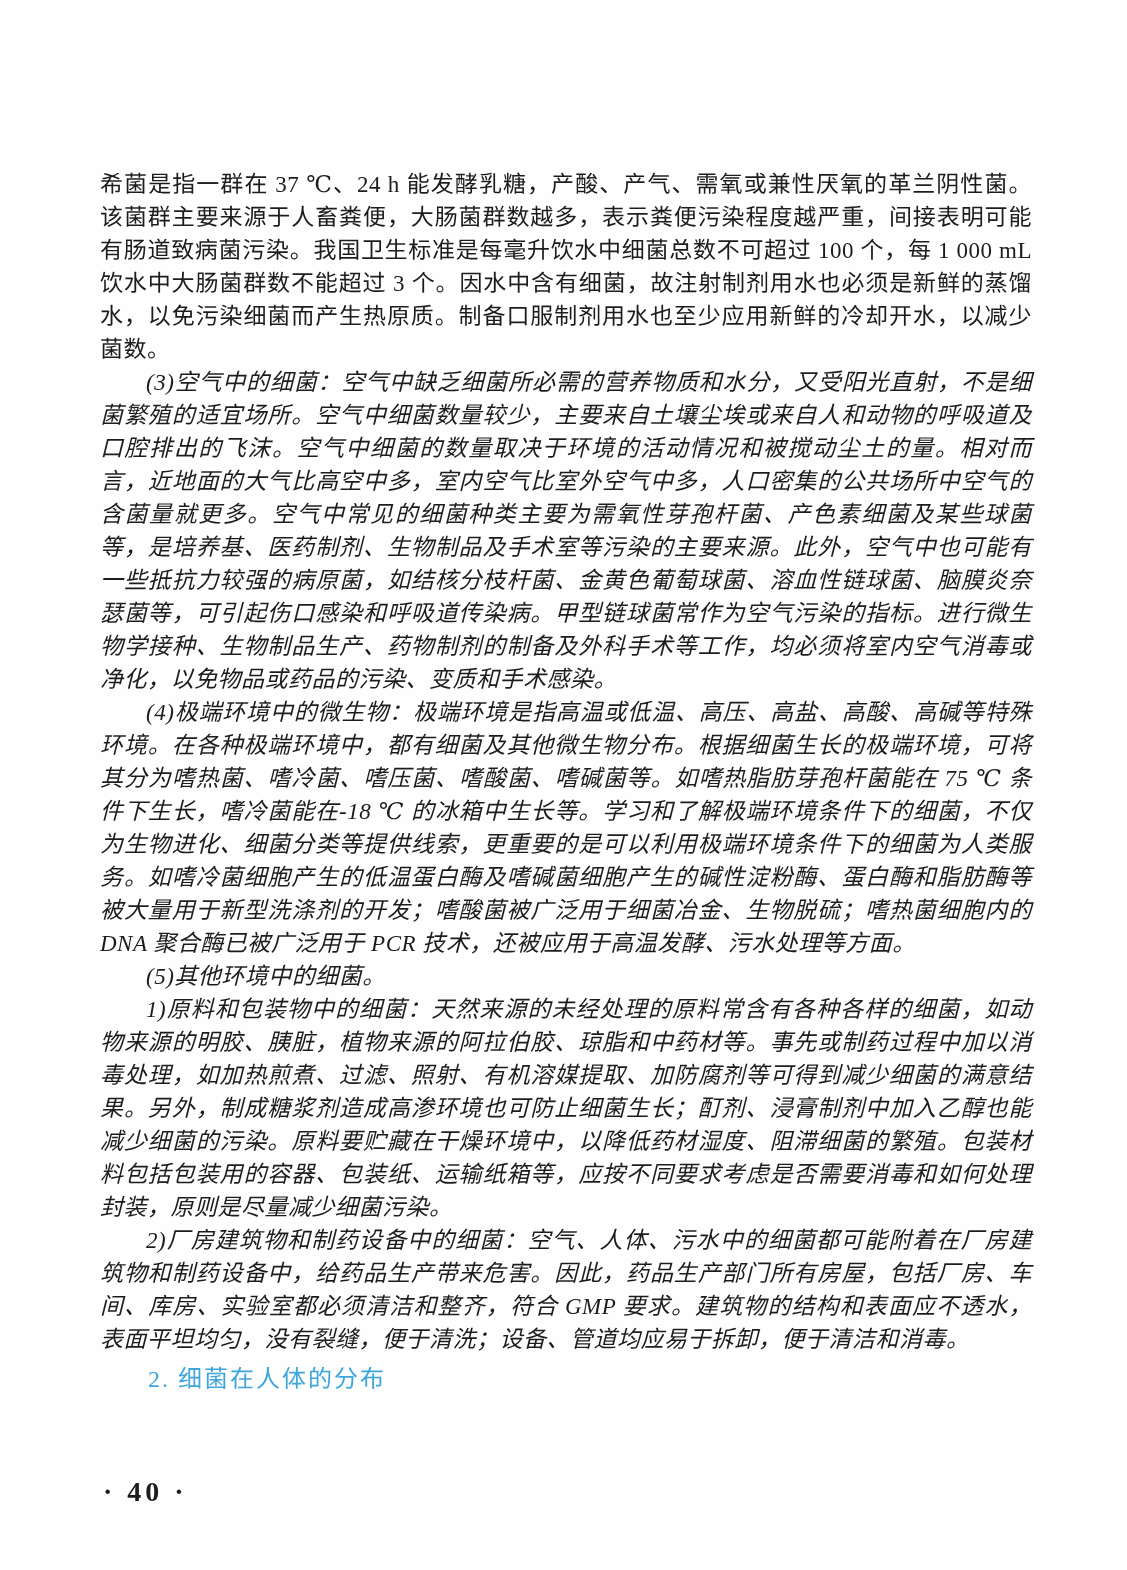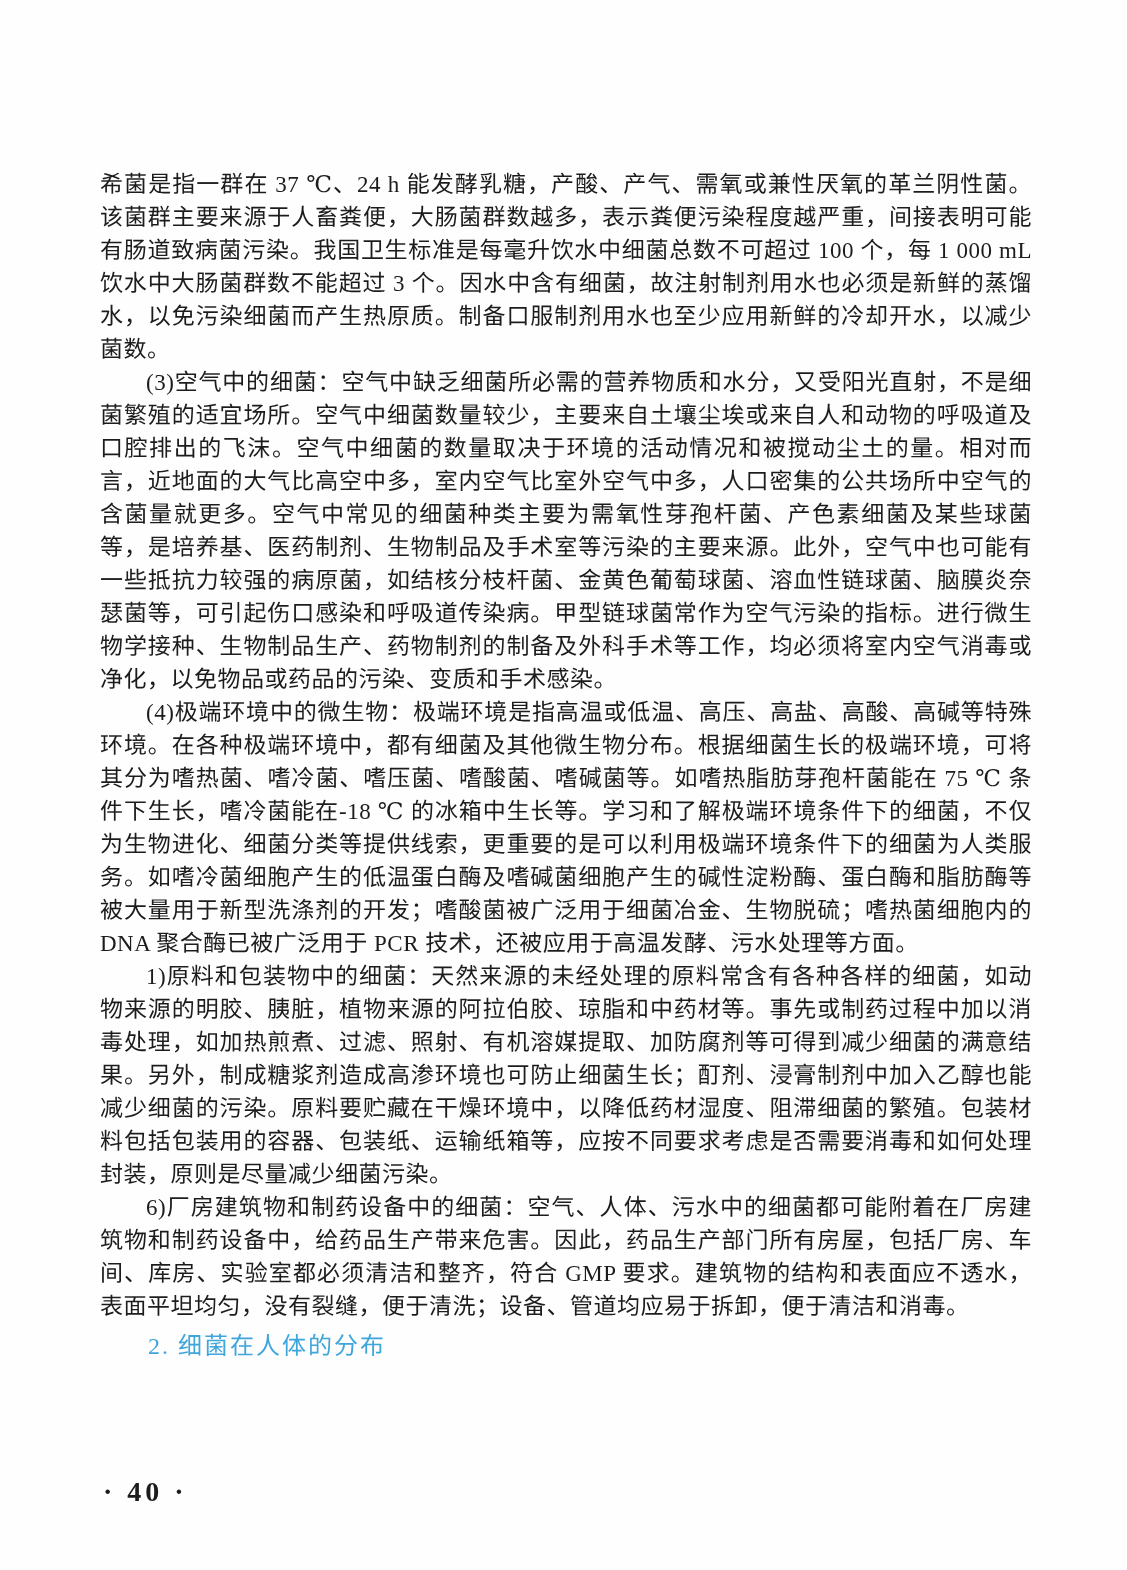--- a/index.html
+++ b/index.html
@@ -34,20 +34,21 @@
     margin: 0;
     font-size: 23px;
     line-height: 33px;
     text-align: justify;
     text-justify: inter-ideograph;
     letter-spacing: 0.5px;
     word-break: break-all;
   }
   .body-para.indent {
     text-indent: 2em;
+    font-style: italic;
   }
   .section-heading {
     margin: 7px 0 6px 0;
     font-size: 24px;
     line-height: 33px;
     font-weight: normal;
     letter-spacing: 2px;
     color: var(--heading-color);
     text-indent: 2em;
     font-family: "Liberation Serif", "DejaVu Serif", serif;
@@ -68,24 +69,25 @@
 <div class="page">
 
   <main class="text-block">
 
     <p class="body-para">希菌是指一群在 37 ℃、24 h 能发酵乳糖，产酸、产气、需氧或兼性厌氧的革兰阴性菌。该菌群主要来源于人畜粪便，大肠菌群数越多，表示粪便污染程度越严重，间接表明可能有肠道致病菌污染。我国卫生标准是每毫升饮水中细菌总数不可超过 100 个，每 1 000 mL 饮水中大肠菌群数不能超过 3 个。因水中含有细菌，故注射制剂用水也必须是新鲜的蒸馏水，以免污染细菌而产生热原质。制备口服制剂用水也至少应用新鲜的冷却开水，以减少菌数。</p>
 
     <p class="body-para indent">(3)空气中的细菌：空气中缺乏细菌所必需的营养物质和水分，又受阳光直射，不是细菌繁殖的适宜场所。空气中细菌数量较少，主要来自土壤尘埃或来自人和动物的呼吸道及口腔排出的飞沫。空气中细菌的数量取决于环境的活动情况和被搅动尘土的量。相对而言，近地面的大气比高空中多，室内空气比室外空气中多，人口密集的公共场所中空气的含菌量就更多。空气中常见的细菌种类主要为需氧性芽孢杆菌、产色素细菌及某些球菌等，是培养基、医药制剂、生物制品及手术室等污染的主要来源。此外，空气中也可能有一些抵抗力较强的病原菌，如结核分枝杆菌、金黄色葡萄球菌、溶血性链球菌、脑膜炎奈瑟菌等，可引起伤口感染和呼吸道传染病。甲型链球菌常作为空气污染的指标。进行微生物学接种、生物制品生产、药物制剂的制备及外科手术等工作，均必须将室内空气消毒或净化，以免物品或药品的污染、变质和手术感染。</p>
 
     <p class="body-para indent">(4)极端环境中的微生物：极端环境是指高温或低温、高压、高盐、高酸、高碱等特殊环境。在各种极端环境中，都有细菌及其他微生物分布。根据细菌生长的极端环境，可将其分为嗜热菌、嗜冷菌、嗜压菌、嗜酸菌、嗜碱菌等。如嗜热脂肪芽孢杆菌能在 75 ℃ 条件下生长，嗜冷菌能在-18 ℃ 的冰箱中生长等。学习和了解极端环境条件下的细菌，不仅为生物进化、细菌分类等提供线索，更重要的是可以利用极端环境条件下的细菌为人类服务。如嗜冷菌细胞产生的低温蛋白酶及嗜碱菌细胞产生的碱性淀粉酶、蛋白酶和脂肪酶等被大量用于新型洗涤剂的开发；嗜酸菌被广泛用于细菌冶金、生物脱硫；嗜热菌细胞内的 DNA 聚合酶已被广泛用于 PCR 技术，还被应用于高温发酵、污水处理等方面。</p>
 
+    <p class="body-para indent">(5)其他环境中的细菌。</p>
 
     <p class="body-para indent">1)原料和包装物中的细菌：天然来源的未经处理的原料常含有各种各样的细菌，如动物来源的明胶、胰脏，植物来源的阿拉伯胶、琼脂和中药材等。事先或制药过程中加以消毒处理，如加热煎煮、过滤、照射、有机溶媒提取、加防腐剂等可得到减少细菌的满意结果。另外，制成糖浆剂造成高渗环境也可防止细菌生长；酊剂、浸膏制剂中加入乙醇也能减少细菌的污染。原料要贮藏在干燥环境中，以降低药材湿度、阻滞细菌的繁殖。包装材料包括包装用的容器、包装纸、运输纸箱等，应按不同要求考虑是否需要消毒和如何处理封装，原则是尽量减少细菌污染。</p>
 
-    <p class="body-para indent">6)厂房建筑物和制药设备中的细菌：空气、人体、污水中的细菌都可能附着在厂房建筑物和制药设备中，给药品生产带来危害。因此，药品生产部门所有房屋，包括厂房、车间、库房、实验室都必须清洁和整齐，符合 GMP 要求。建筑物的结构和表面应不透水，表面平坦均匀，没有裂缝，便于清洗；设备、管道均应易于拆卸，便于清洁和消毒。</p>
+    <p class="body-para indent">2)厂房建筑物和制药设备中的细菌：空气、人体、污水中的细菌都可能附着在厂房建筑物和制药设备中，给药品生产带来危害。因此，药品生产部门所有房屋，包括厂房、车间、库房、实验室都必须清洁和整齐，符合 GMP 要求。建筑物的结构和表面应不透水，表面平坦均匀，没有裂缝，便于清洗；设备、管道均应易于拆卸，便于清洁和消毒。</p>
 
     <h3 class="section-heading">2. 细菌在人体的分布</h3>
 
 
   </main>
 
   <footer class="footer">
     <span>· 40 ·</span>
   </footer>
 

